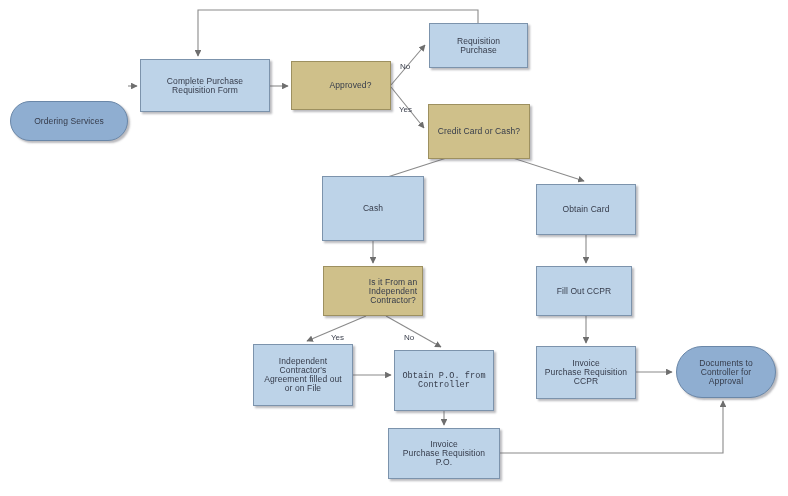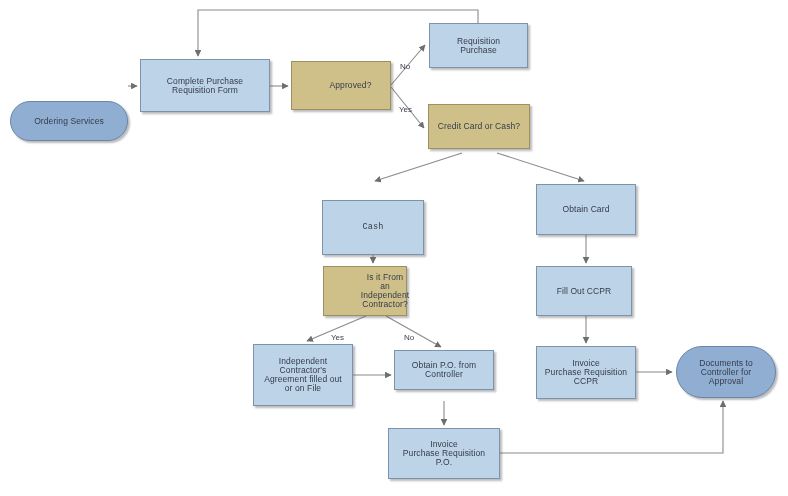--- a/index.html
+++ b/index.html
@@ -106,44 +106,44 @@
         <span class="label">Complete Purchase
 Requisition Form</span>
       </div>
       <div class="node decision" style="left: 291px; top: 61px; width: 100px; height: 49px; padding-left: 23px;">
         <span class="label">Approved?</span>
       </div>
       <div class="node process" style="left: 429px; top: 23px; width: 99px; height: 45px;">
         <span class="label">Requisition
 Purchase</span>
       </div>
-      <div class="node decision" style="left: 428px; top: 104px; width: 102px; height: 45px; justify-content: center;">
+      <div class="node decision" style="left: 428px; top: 104px; width: 102px; height: 55px; justify-content: center;">
         <span class="label">Credit Card or Cash?</span>
       </div>
-      <div class="node process" style="left: 322px; top: 200px; width: 102px; height: 55px; font-family: Liberation Mono, monospace;">
+      <div class="node process" style="left: 322px; top: 176px; width: 102px; height: 65px;">
         <span class="label">Cash</span>
       </div>
       <div class="node process" style="left: 536px; top: 184px; width: 100px; height: 51px;">
         <span class="label">Obtain Card</span>
       </div>
-      <div class="node decision" style="left: 323px; top: 266px; width: 84px; height: 50px; padding-left: 44px;">
+      <div class="node decision" style="left: 323px; top: 266px; width: 100px; height: 50px; padding-left: 44px;">
         <span class="label">Is it From an
 Independent
 Contractor?</span>
       </div>
       <div class="node process" style="left: 536px; top: 266px; width: 96px; height: 50px;">
         <span class="label">Fill Out CCPR</span>
       </div>
       <div class="node process" style="left: 253px; top: 344px; width: 100px; height: 62px;">
         <span class="label">Independent
 Contractor's
 Agreement filled out
 or on File</span>
       </div>
-      <div class="node process" style="left: 394px; top: 350px; width: 100px; height: 40px;">
+      <div class="node process" style="left: 394px; top: 350px; width: 100px; height: 61px; font-family: Liberation Mono, monospace;">
         <span class="label">Obtain P.O. from
 Controller</span>
       </div>
       <div class="node process" style="left: 536px; top: 346px; width: 100px; height: 53px;">
         <span class="label">Invoice
 Purchase Requisition
 CCPR</span>
       </div>
       <div class="node terminal" style="left: 676px; top: 346px; width: 100px; height: 52px;">
         <span class="label">Documents to

